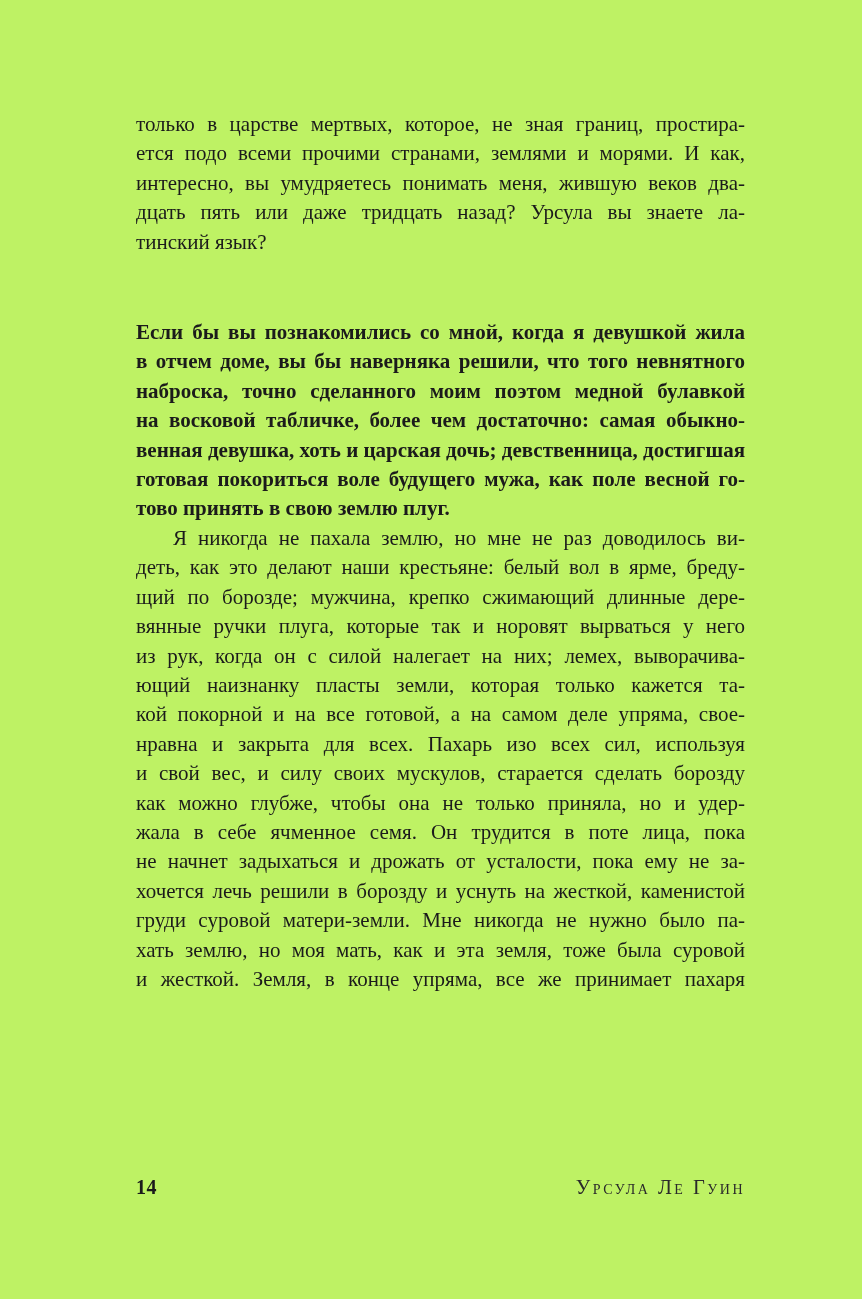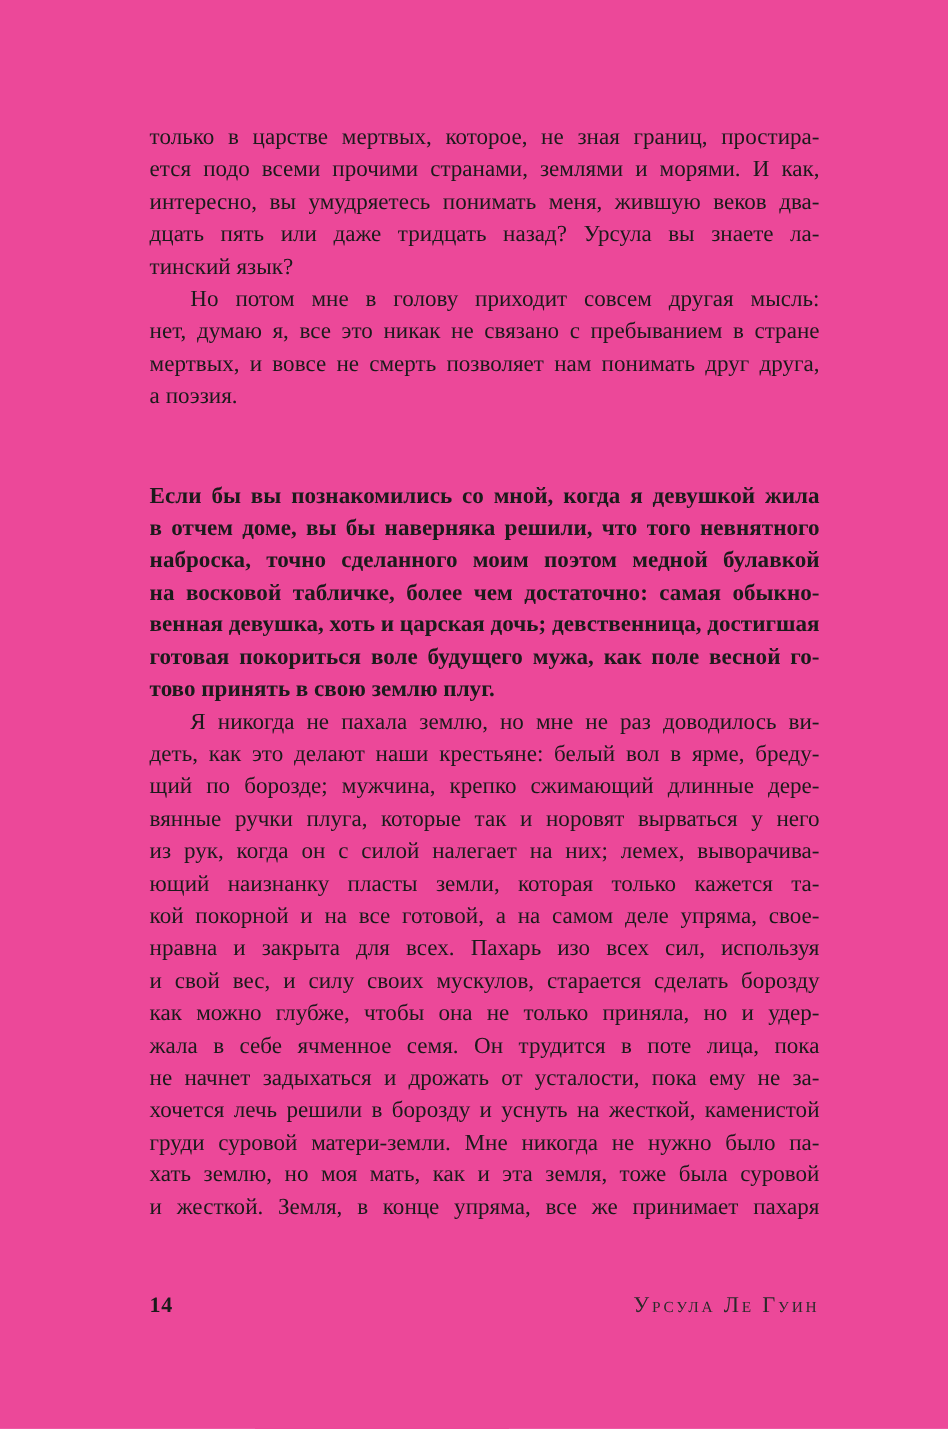--- a/index.html
+++ b/index.html
@@ -4,21 +4,21 @@
 <style>
   html, body {
     margin: 0;
     padding: 0;
     background: #ffffff;
   }
   .page {
     position: relative;
     width: 862px;
     height: 1299px;
-    background: #ec4899;
+    background: #bef264;
     overflow: hidden;
     font-family: "Liberation Serif", "DejaVu Serif", serif;
     color: #1b1b1b;
   }
   .text-block {
     position: absolute;
     left: 136px;
     top: 110px;
     width: 609px;
     font-size: 21px;
@@ -62,26 +62,20 @@
 
 <div class="page">
   <main class="text-block">
       <div class="paragraph">
         <div class="line">только в царстве мертвых, которое, не зная границ, простира-</div>
         <div class="line">ется подо всеми прочими странами, землями и морями. И как,</div>
         <div class="line">интересно, вы умудряетесь понимать меня, жившую веков два-</div>
         <div class="line">дцать пять или даже тридцать назад? Урсула вы знаете ла-</div>
         <div class="line last">тинский язык?</div>
       </div>
-      <div class="paragraph">
-        <div class="line indent">Но потом мне в голову приходит совсем другая мысль:</div>
-        <div class="line">нет, думаю я, все это никак не связано с пребыванием в стране</div>
-        <div class="line">мертвых, и вовсе не смерть позволяет нам понимать друг друга,</div>
-        <div class="line last">а поэзия.</div>
-      </div>
       <div class="paragraph section-break">
         <div class="line">Если бы вы познакомились со мной, когда я девушкой жила</div>
         <div class="line">в отчем доме, вы бы наверняка решили, что того невнятного</div>
         <div class="line">наброска, точно сделанного моим поэтом медной булавкой</div>
         <div class="line">на восковой табличке, более чем достаточно: самая обыкно-</div>
         <div class="line">венная девушка, хоть и царская дочь; девственница, достигшая</div>
         <div class="line">готовая покориться воле будущего мужа, как поле весной го-</div>
         <div class="line last">тово принять в свою землю плуг.</div>
       </div>
       <div class="paragraph">

